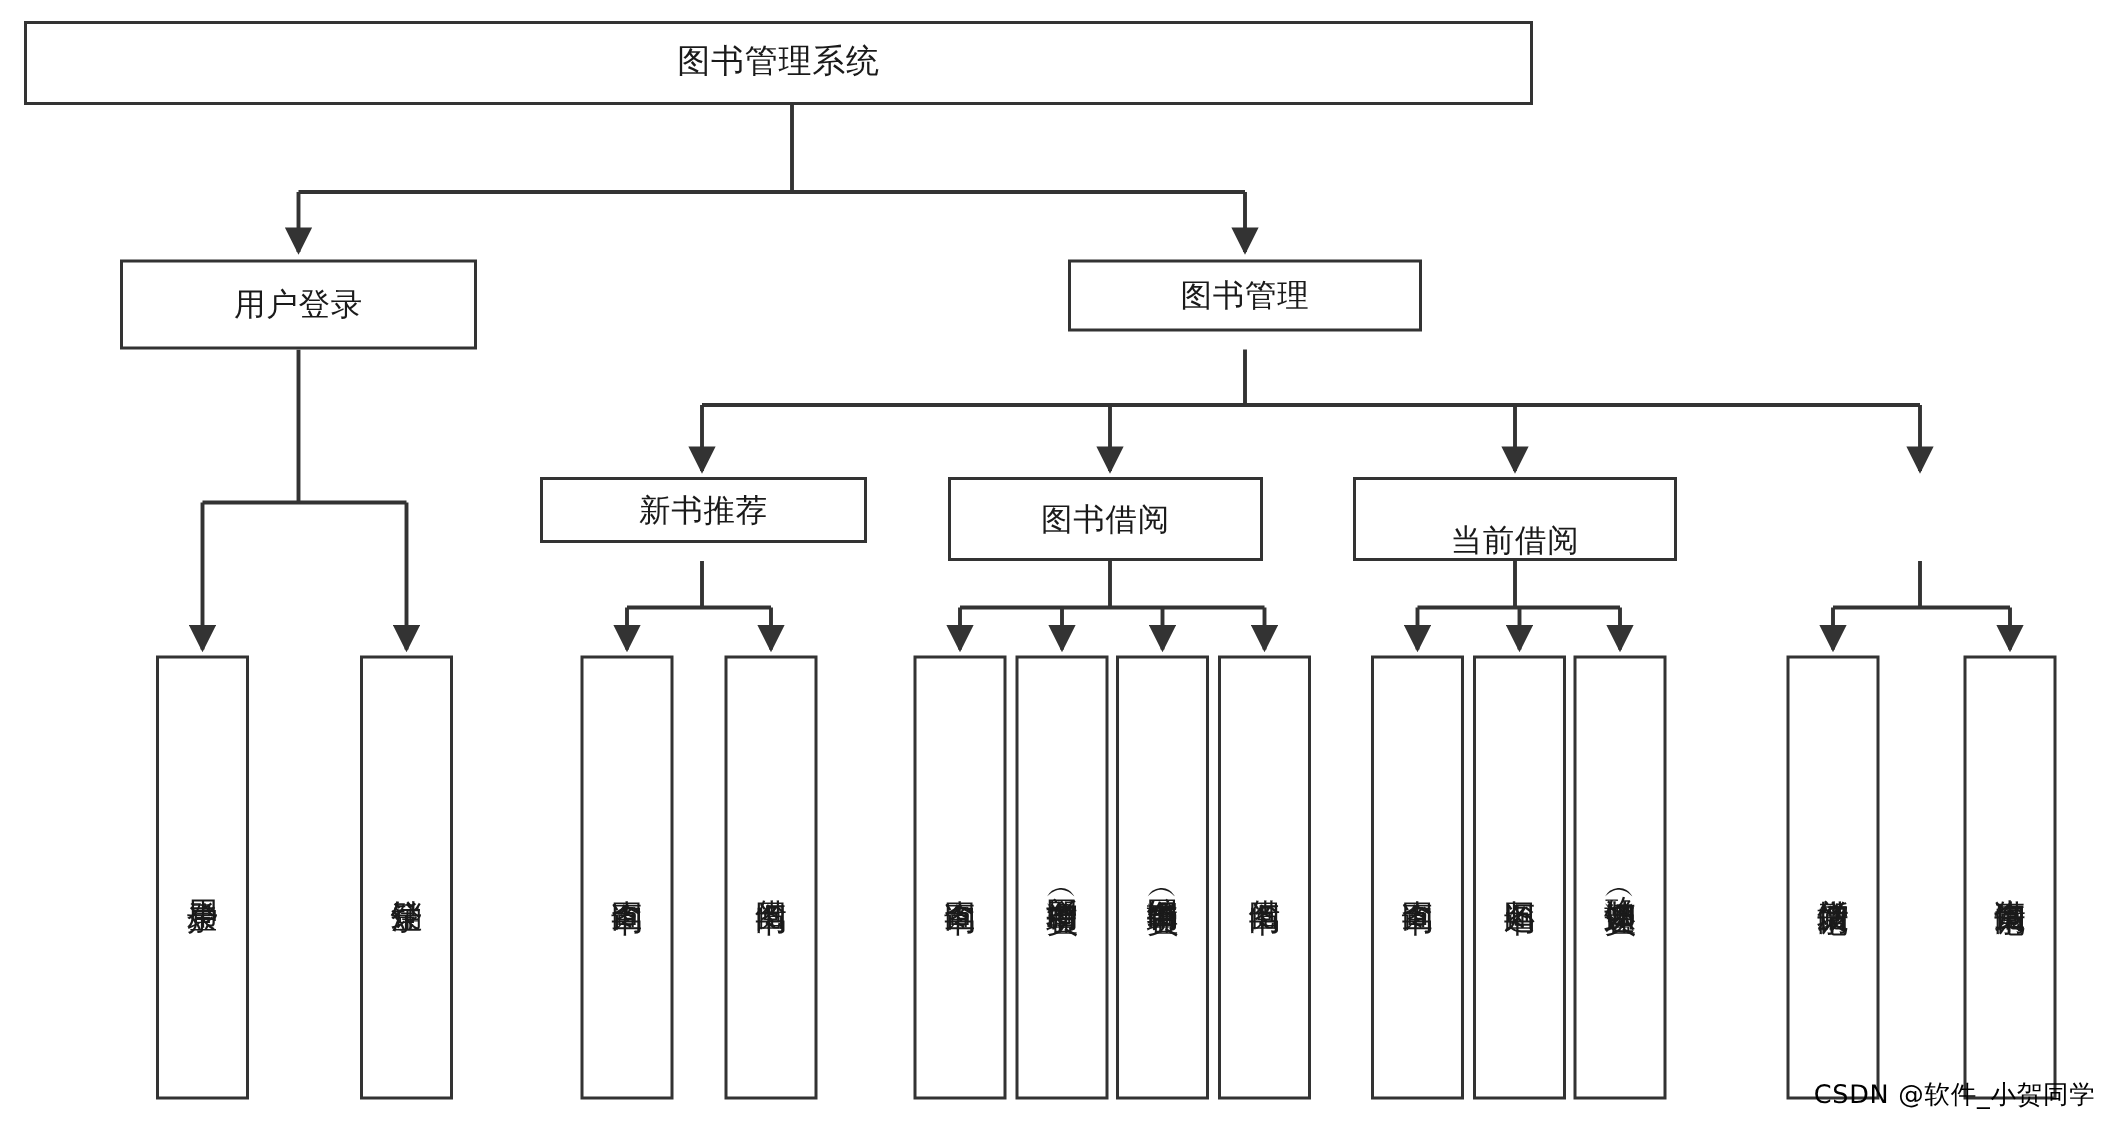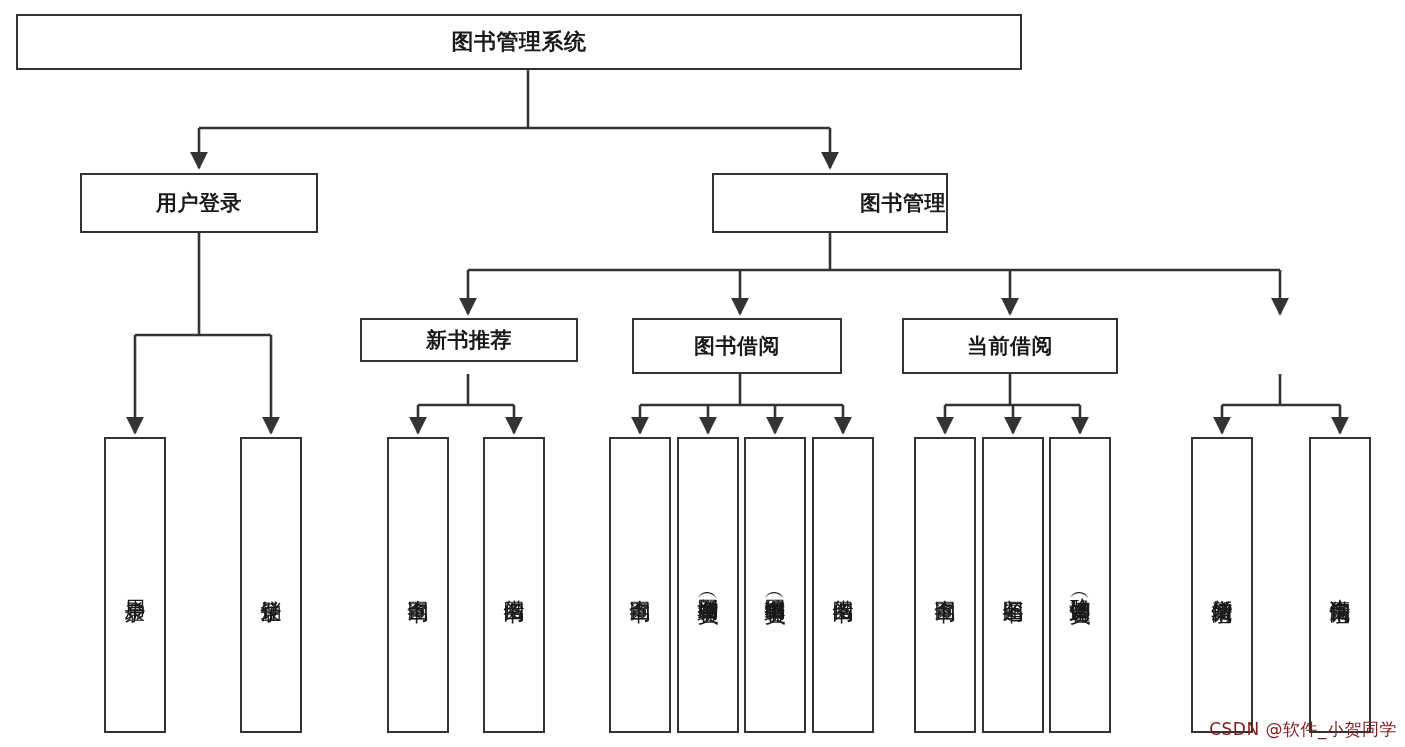--- a/index.html
+++ b/index.html
@@ -37,21 +37,20 @@
   }
   .node .lbl {
     display: block;
     text-align: center;
     line-height: 1.15;
   }
   
   .node.h .lbl {
     font-size: 21px;
     letter-spacing: 0.5px;
-    font-weight: bold;
   }
   .node.root .lbl {
     font-size: 22px;
   }
   
   .node.v {
     align-items: center;
     justify-content: center;
   }
   .node.v .lbl {
@@ -60,21 +59,21 @@
     font-size: 21px;
     line-height: 1.05;
     letter-spacing: 1px;
     white-space: nowrap;
   }
   #watermark {
     position: absolute;
     right: 8px;
     bottom: 6px;
     font-size: 17px;
-    color: #7f1d1d;
+    color: #000000;
     letter-spacing: 0.5px;
     white-space: nowrap;
     margin-top: 10px;
   }
 </style>
 </head>
 <body>
 
 <div id="canvas">
 
@@ -129,33 +128,33 @@
   </svg>
 
   <div class="node h root" style="left:16px; top:14px; width:1006px; height:56px;">
     <span class="lbl">图书管理系统</span>
   </div>
 
   <div class="node h" style="left:80px; top:173px; width:238px; height:60px;">
     <span class="lbl">用户登录</span>
   </div>
 
-  <div class="node h" style="left:712px; top:173px; width:236px; height:60px;justify-content:flex-end;">
+  <div class="node h" style="left:712px; top:173px; width:236px; height:48px;">
     <span class="lbl">图书管理</span>
   </div>
 
   <div class="node h" style="left:360px; top:318px; width:218px; height:44px;">
     <span class="lbl">新书推荐</span>
   </div>
 
   <div class="node h" style="left:632px; top:318px; width:210px; height:56px;">
     <span class="lbl">图书借阅</span>
   </div>
 
-  <div class="node h" style="left:902px; top:318px; width:216px; height:56px;">
+  <div class="node h" style="left:902px; top:318px; width:216px; height:56px;align-items:flex-end;">
     <span class="lbl">当前借阅</span>
   </div>
 
 
   <div class="node v" style="left:104px; top:437px; width:62px; height:296px;">
     <span class="lbl">用户登录</span>
   </div>
 
   <div class="node v" style="left:240px; top:437px; width:62px; height:296px;">
     <span class="lbl">注销登录</span>

